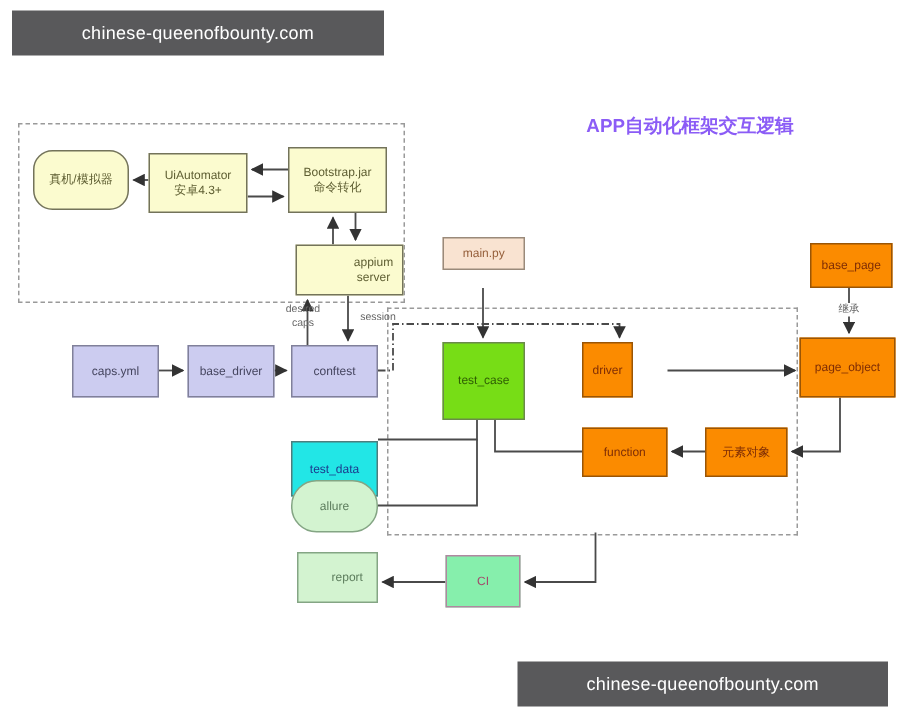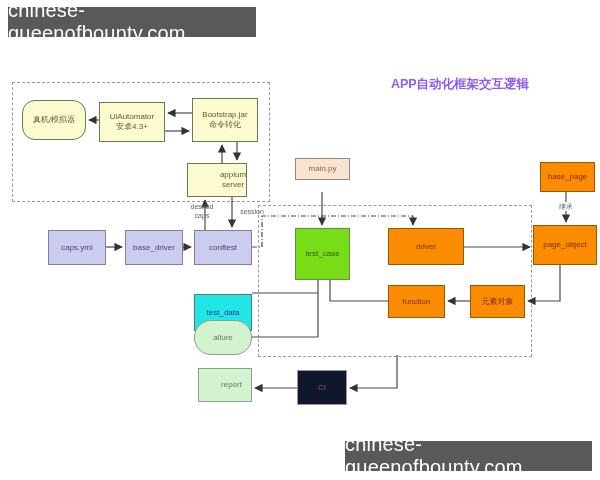--- a/index.html
+++ b/index.html
@@ -1,51 +1,51 @@
 <!DOCTYPE html>
 <html><head>
 <meta charset="utf-8">
 <style>
   html,body{margin:0;padding:0;background:#fff;}
   body{width:600px;height:480px;position:relative;overflow:hidden;
        font-family:"Liberation Sans","DejaVu Sans",sans-serif;}
   .abs{position:absolute;}
   .watermark{background:#59595b;color:#fff;display:flex;align-items:center;justify-content:center;
-             font-size:20px;letter-spacing:.2px;}
+             font-size:12px;letter-spacing:.2px;}
   .wm-top{left:8px;top:7px;width:248px;height:30px;}
   .wm-bottom{left:345px;top:441px;width:247px;height:30px;}
   .title{left:385px;top:76px;width:150px;text-align:center;font-size:12.5px;font-weight:bold;color:#8b5cf6;}
   .group{border:1px dashed #9a9a9a;}
   .g-appium{left:12px;top:82px;width:256px;height:118px;}
   .g-test{left:258px;top:205px;width:272px;height:150px;}
   svg.connectors{left:0;top:0;z-index:1;}
   .node{z-index:2;border:1px solid #77775f;display:flex;flex-direction:column;align-items:center;
         justify-content:center;text-align:center;font-size:8px;line-height:10px;box-sizing:border-box;}
   .yellow{background:#fbfbcf;border-color:#73735a;color:#5e5e32;}
   .lavender{background:#ccccf0;border-color:#80809a;color:#45455f;}
   .cyan{background:#22e6e6;border-color:#4d7d7d;color:#1c3a8e;margin-top:19px;}
   .ltgreen{background:#d3f3d0;border-color:#84a584;color:#5d7d5d;}
   .brgreen{background:#77dd16;border-color:#6a8a4a;color:#2f5e04;}
   .peach{background:#f9e3d1;border-color:#9a8a7a;color:#96603c;}
-  .pink{background:#0f172a;border-color:#b087a0;color:#a34a6b;}
+  .pink{background:#86efac;border-color:#b087a0;color:#a34a6b;}
   .orange{background:#fb8b00;border-color:#9a5505;color:#7e2d05;}
   .n-device{left:22px;top:100px;width:64px;height:40px;border-radius:13px;}
   .n-uiautomator{left:99px;top:102px;width:66px;height:40px;}
   .n-bootstrap{left:192px;top:98px;width:66px;height:44px;}
-  .n-appium{left:187px;top:163px;width:60px;height:34px;padding-left:32px;}
+  .n-appium{left:197px;top:163px;width:72px;height:34px;padding-left:32px;}
   .n-caps{left:48px;top:230px;width:58px;height:35px;}
   .n-basedriver{left:125px;top:230px;width:58px;height:35px;}
   .n-conftest{left:194px;top:230px;width:58px;height:35px;}
   .n-testdata{left:194px;top:275px;width:58px;height:37px;}
   .n-allure{left:194px;top:320px;width:58px;height:35px;border-radius:17px;}
   .n-report{left:198px;top:368px;width:54px;height:34px;padding-left:13px;}
   .n-mainpy{left:295px;top:158px;width:55px;height:22px;}
   .n-testcase{left:295px;top:228px;width:55px;height:52px;}
   .n-ci{left:297px;top:370px;width:50px;height:35px;}
-  .n-driver{left:388px;top:228px;width:76px;height:37px;}
+  .n-driver{left:388px;top:228px;width:34px;height:37px;}
   .n-basepage{left:540px;top:162px;width:55px;height:30px;}
   .n-pageobject{left:533px;top:225px;width:64px;height:40px;}
   .n-element{left:470px;top:285px;width:55px;height:33px;}
   .n-function{left:388px;top:285px;width:57px;height:33px;}
   .edge-label{font-size:7px;line-height:9px;color:#666;z-index:3;text-align:center;}
   .lbl-desired{left:186px;top:202px;width:32px;}
   .lbl-session{left:236px;top:207px;width:32px;}
   .lbl-inherit{left:553px;top:202px;width:26px;background:#fff;}
 </style>
 </head>

